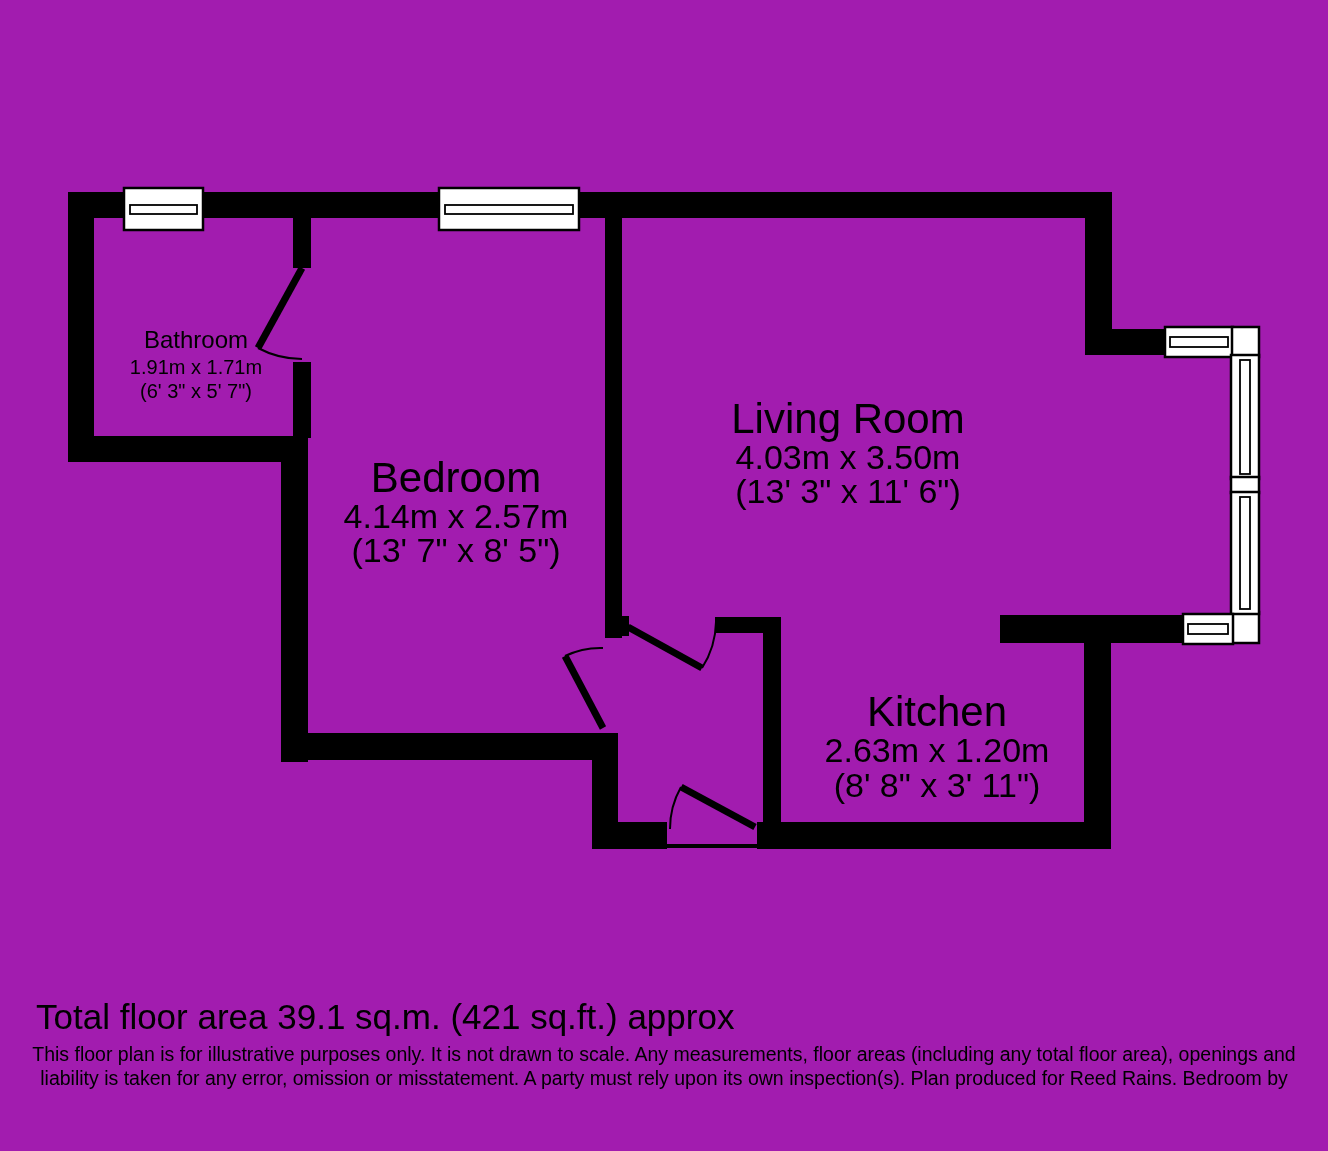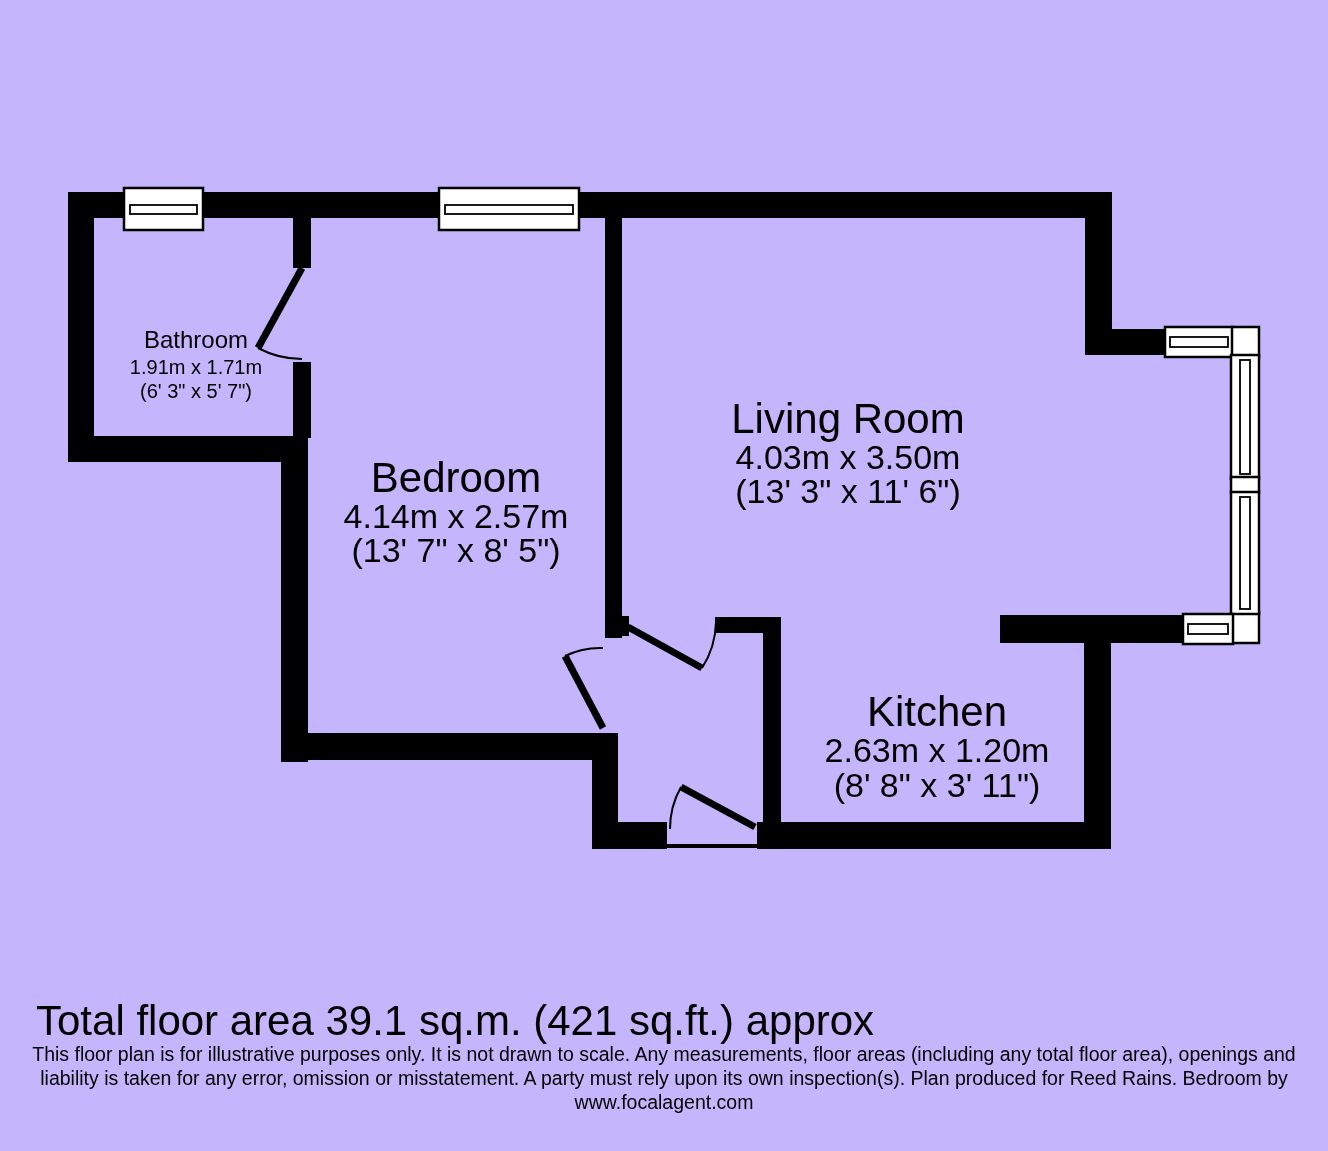--- a/index.html
+++ b/index.html
@@ -1,41 +1,41 @@
 <!DOCTYPE html>
 <html><head>
 <meta charset="utf-8">
 <style>
   html, body { margin: 0; padding: 0; background: #ffffff; }
   .canvas {
     position: relative;
     width: 1328px;
     height: 1151px;
-    background: #c4b5fd;
+    background: #a21caf;
     font-family: "Liberation Sans", sans-serif;
     overflow: hidden;
   }
   svg { position: absolute; left: 0; top: 0; }
   .wall { fill: #000000; stroke: none; }
   .window-frame { fill: #ffffff; stroke: #000000; stroke-width: 2.5; }
   .window-inner { fill: none; stroke: #000000; stroke-width: 1.8; }
   .door-leaf { stroke: #000000; stroke-width: 7; stroke-linecap: butt; }
   .door-arc { fill: none; stroke: #000000; stroke-width: 2; }
   .threshold { stroke: #000000; stroke-width: 4; }
   .room-name { font-family: "Liberation Sans", sans-serif; fill: #000000; text-anchor: middle; }
   .room-name.big { font-size: 42px; }
   .room-name.small { font-size: 24px; }
   .room-dim { font-family: "Liberation Sans", sans-serif; fill: #000000; text-anchor: middle; }
   .room-dim.big { font-size: 34px; }
   .room-dim.small { font-size: 20px; }
   .total-area {
     position: absolute;
     left: 36px;
     top: 997px;
-    font-size: 42px;
+    font-size: 35px;
     color: #000000;
     white-space: nowrap;
   }
   .disclaimer {
     position: absolute;
     left: 0;
     top: 1042px;
     width: 1328px;
     text-align: center;
     font-size: 19.5px;
@@ -153,16 +153,15 @@
         <text class="room-dim big" x="937" y="797">(8' 8" x 3' 11")</text>
       </g>
     </g>
   </svg>
 
   <div class="total-area">Total floor area 39.1 sq.m. (421 sq.ft.) approx</div>
 
   <div class="disclaimer">
     <div>This floor plan is for illustrative purposes only. It is not drawn to scale. Any measurements, floor areas (including any total floor area), openings and</div>
     <div>liability is taken for any error, omission or misstatement. A party must rely upon its own inspection(s). Plan produced for Reed Rains. Bedroom by</div>
-    <div>www.focalagent.com</div>
   </div>
 
 </div>
 
 </body></html>

